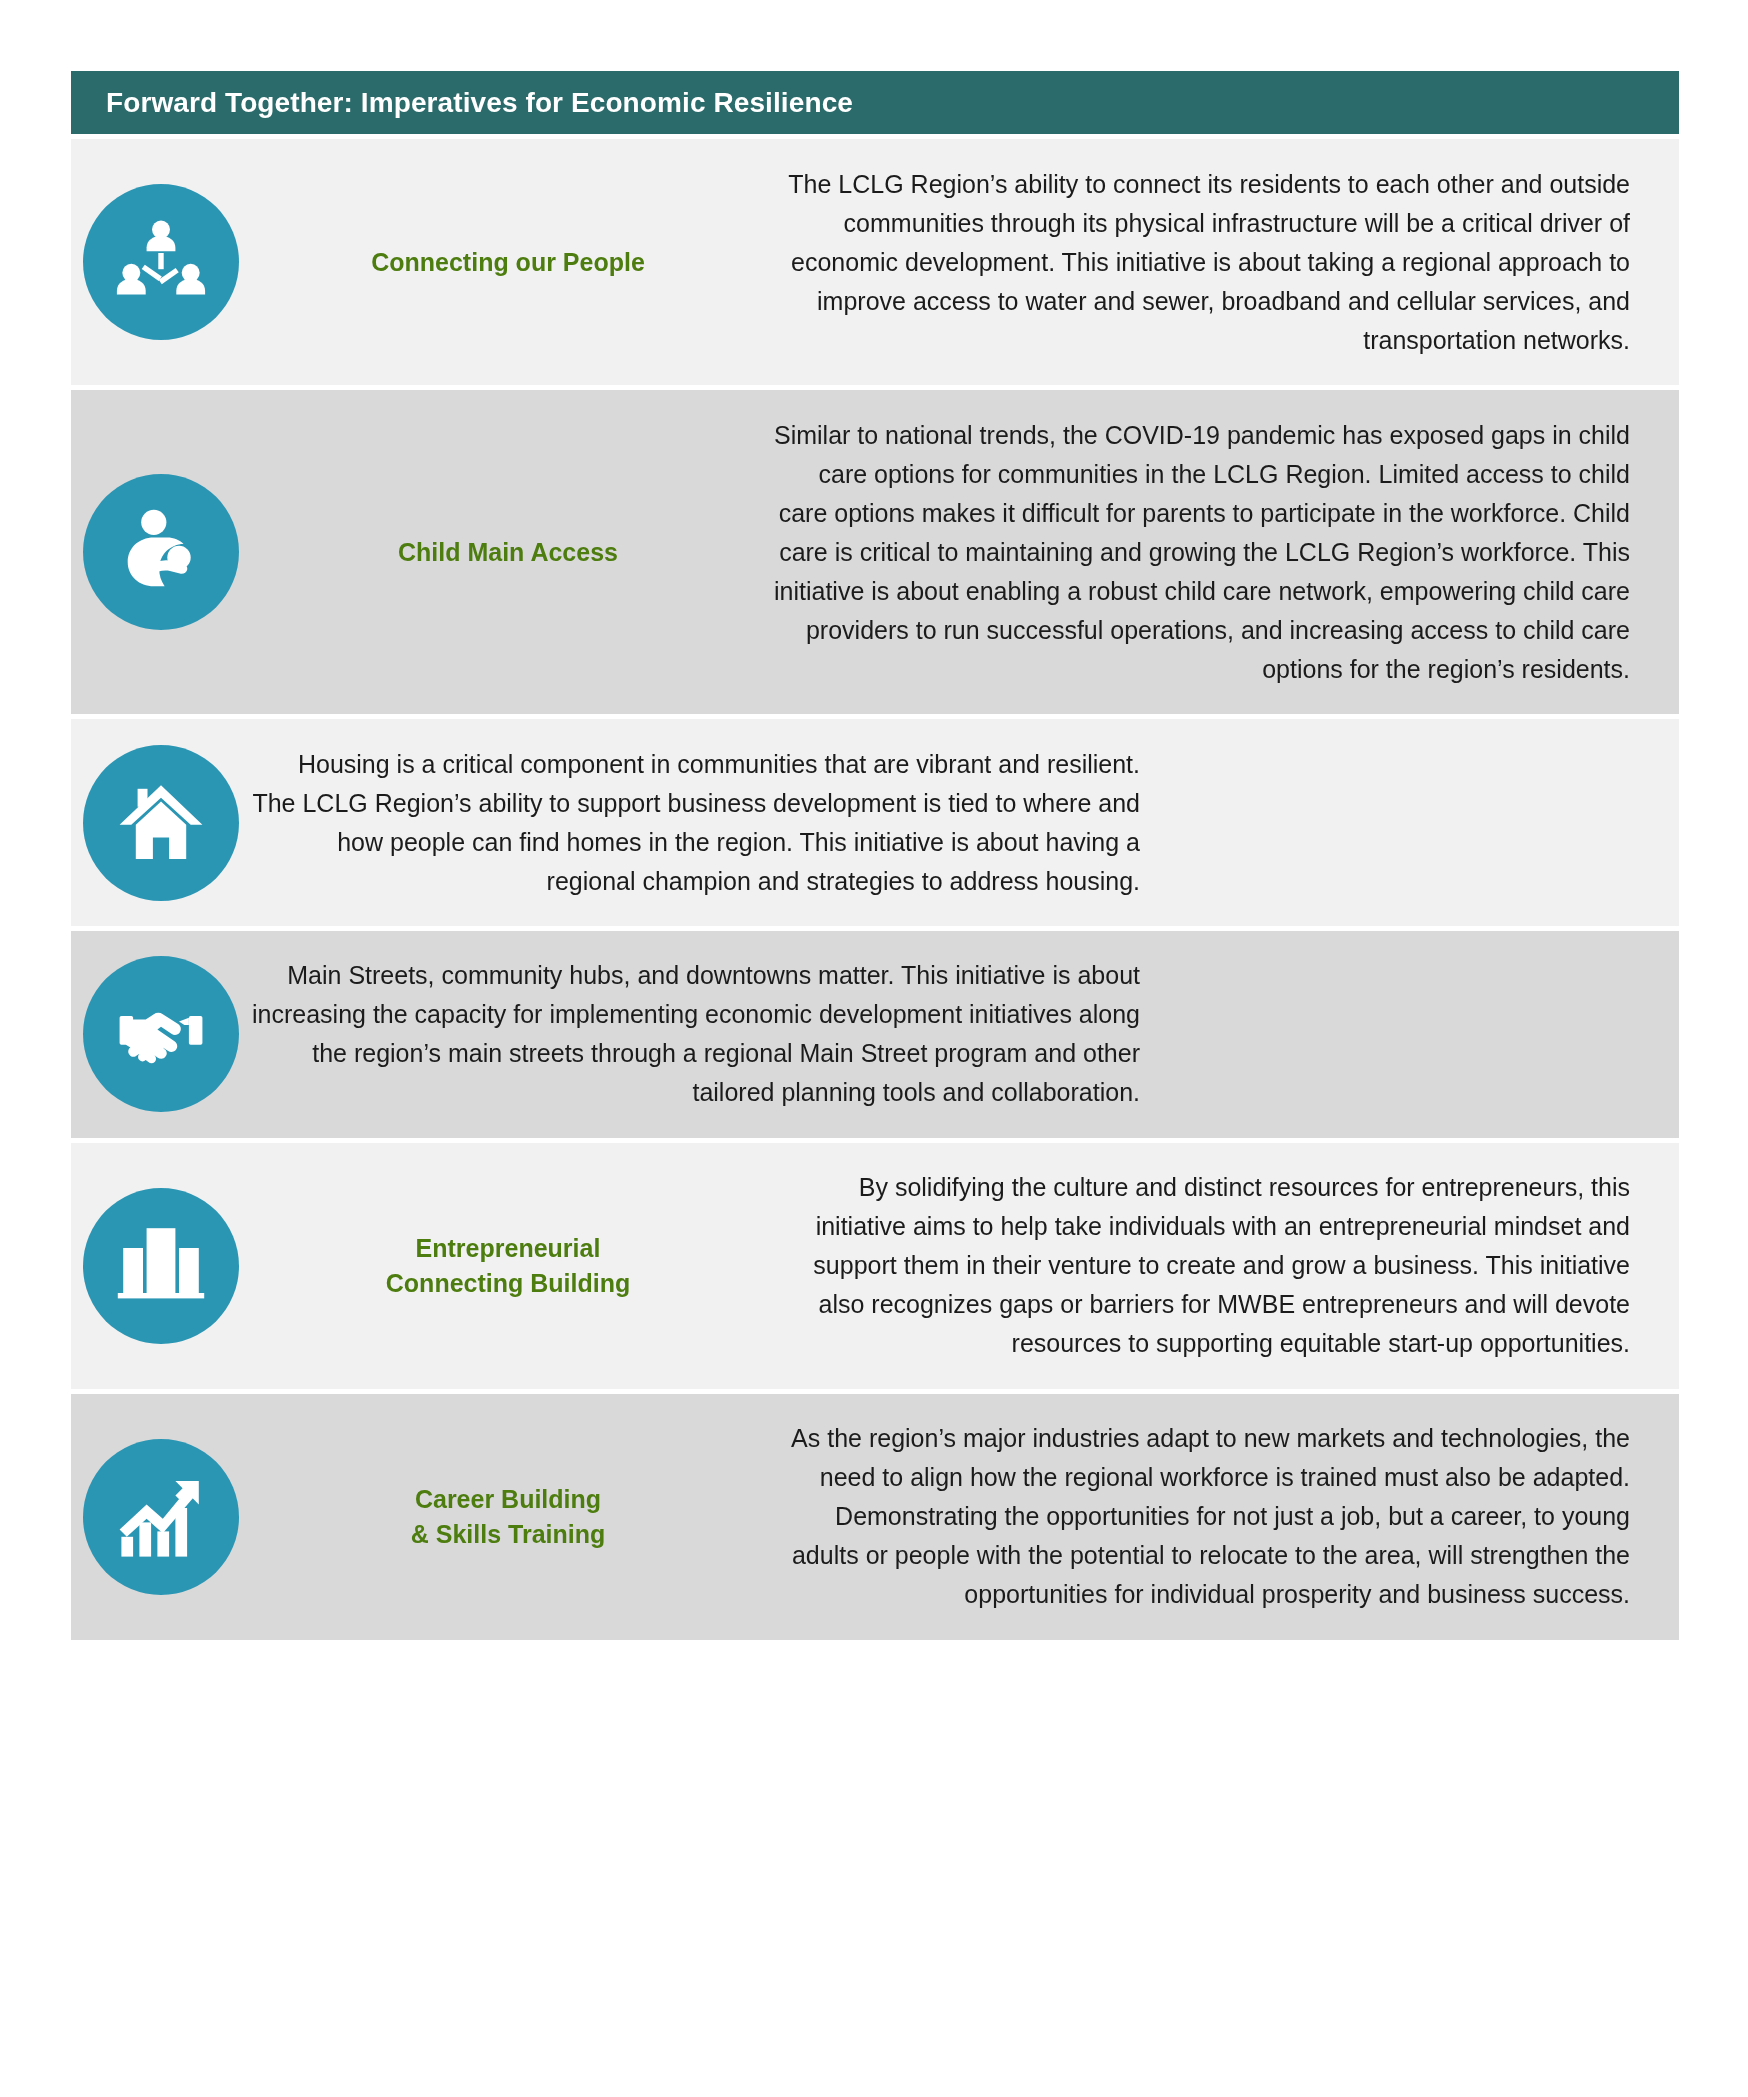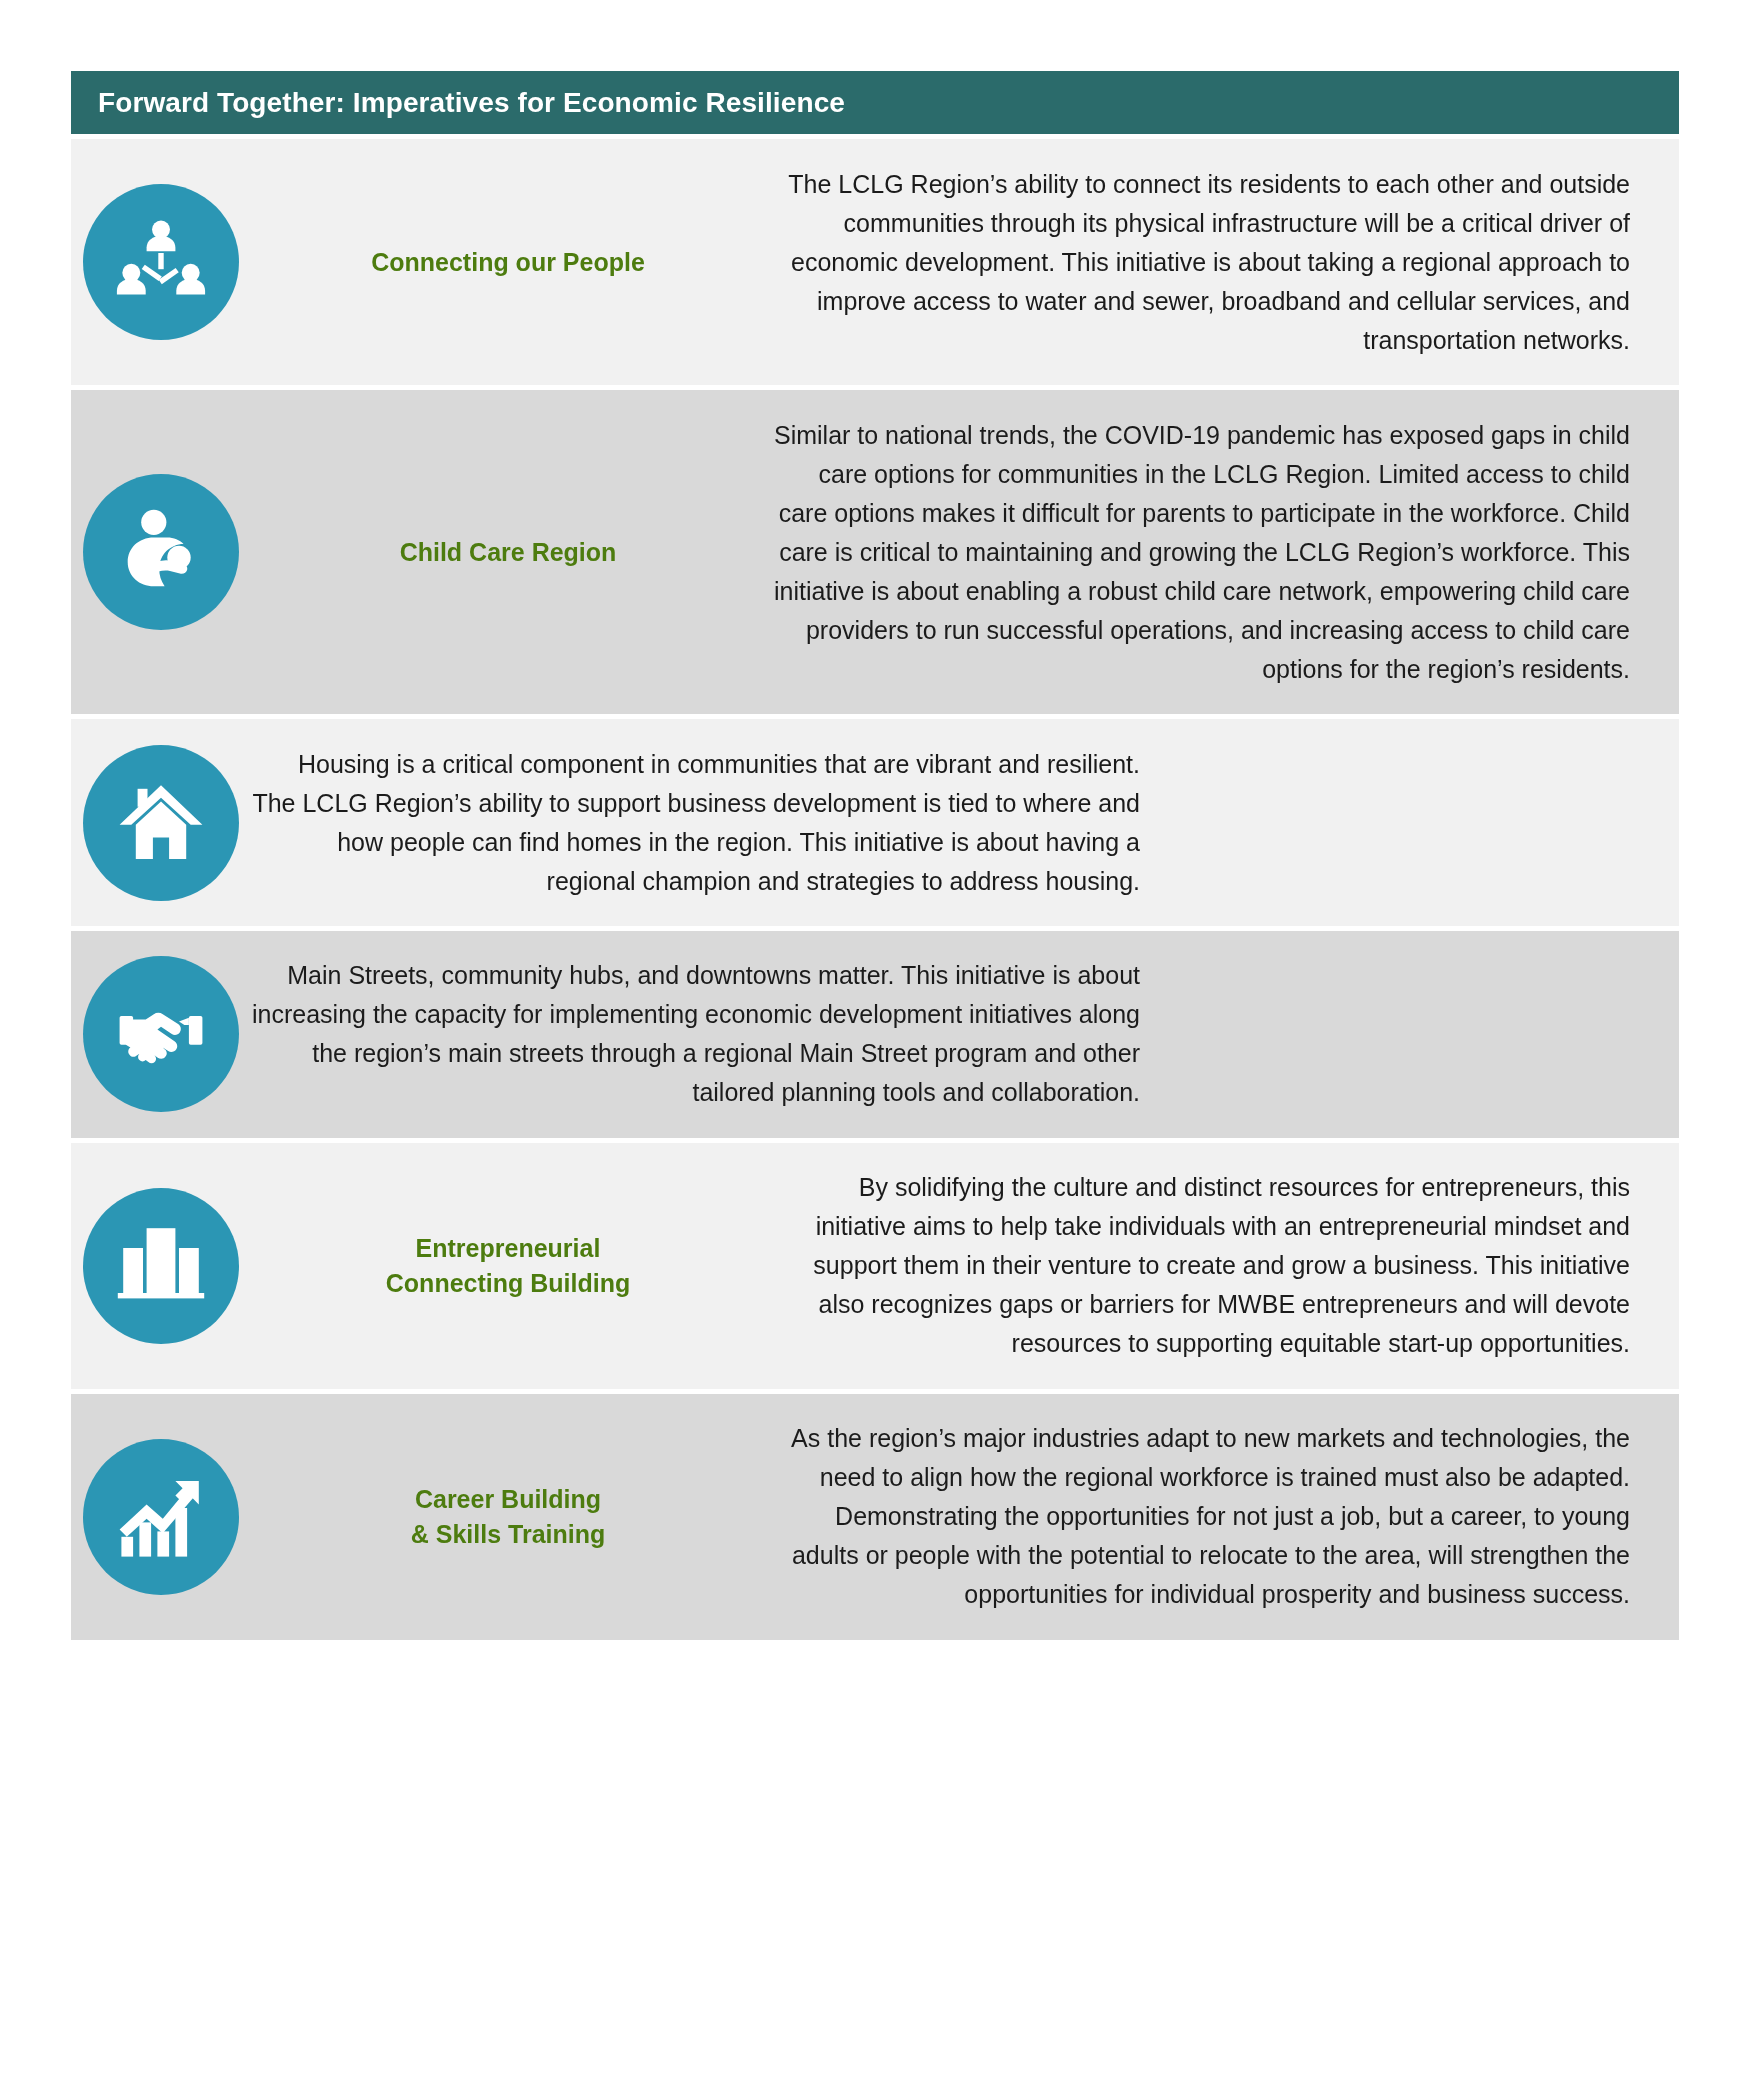--- a/index.html
+++ b/index.html
@@ -28,21 +28,21 @@
     top: 71px;
     width: 1608px;
   }
 
   
   .banner {
     background: #2b6b6b;
     height: 63px;
     display: flex;
     align-items: center;
-    padding: 0 0 0 27px;
+    padding: 0 0 0 35px;
     box-sizing: border-box;
   }
   .banner-title {
     color: #ffffff;
     font-size: 28px;
     font-weight: bold;
     letter-spacing: 0.1px;
     line-height: 1;
     white-space: nowrap;
   }
@@ -155,21 +155,21 @@
           <svg viewBox="0 0 100 100" aria-hidden="true">
             <circle cx="42" cy="17" r="14"></circle>
             <path d="M42 34c-17 0-29 12-29 27 0 16 13 27 29 27h12c-4-6-6-12-6-19 0-8 3-15 8-20 5-5 12-8 19-8-4-4-11-7-18-7z"></path>
             <circle cx="70" cy="56" r="13" fill="#ffffff"></circle>
             <circle cx="70" cy="56" r="7" fill="#2b96b4"></circle>
             <path d="M36 66c8-6 18-8 26-6l12 3c4 1 6 4 5 7-1 3-4 5-8 4l-11-3c-7-1-14 0-20 4-3 2-7 1-8-2-1-3 1-6 4-7z"></path>
           </svg>
         </div>
       </div>
       <div class="cell-label">
-        <div class="label-text">Child Care Region</div>
+        <div class="label-text">Child Main Access</div>
       </div>
       <div class="cell-body">
         <div class="body-text">Similar to national trends, the COVID-19 pandemic has exposed gaps in child care options for communities in the LCLG Region. Limited access to child care options makes it difficult for parents to participate in the workforce. Child care is critical to maintaining and growing the LCLG Region’s workforce. This initiative is about enabling a robust child care network, empowering child care providers to run successful operations, and increasing access to child care options for the region’s residents.</div>
       </div>
     </div>
 
     <div class="row light">
       <div class="cell-icon">
         <div class="icon-circle">
           <svg viewBox="0 0 100 100" aria-hidden="true">

